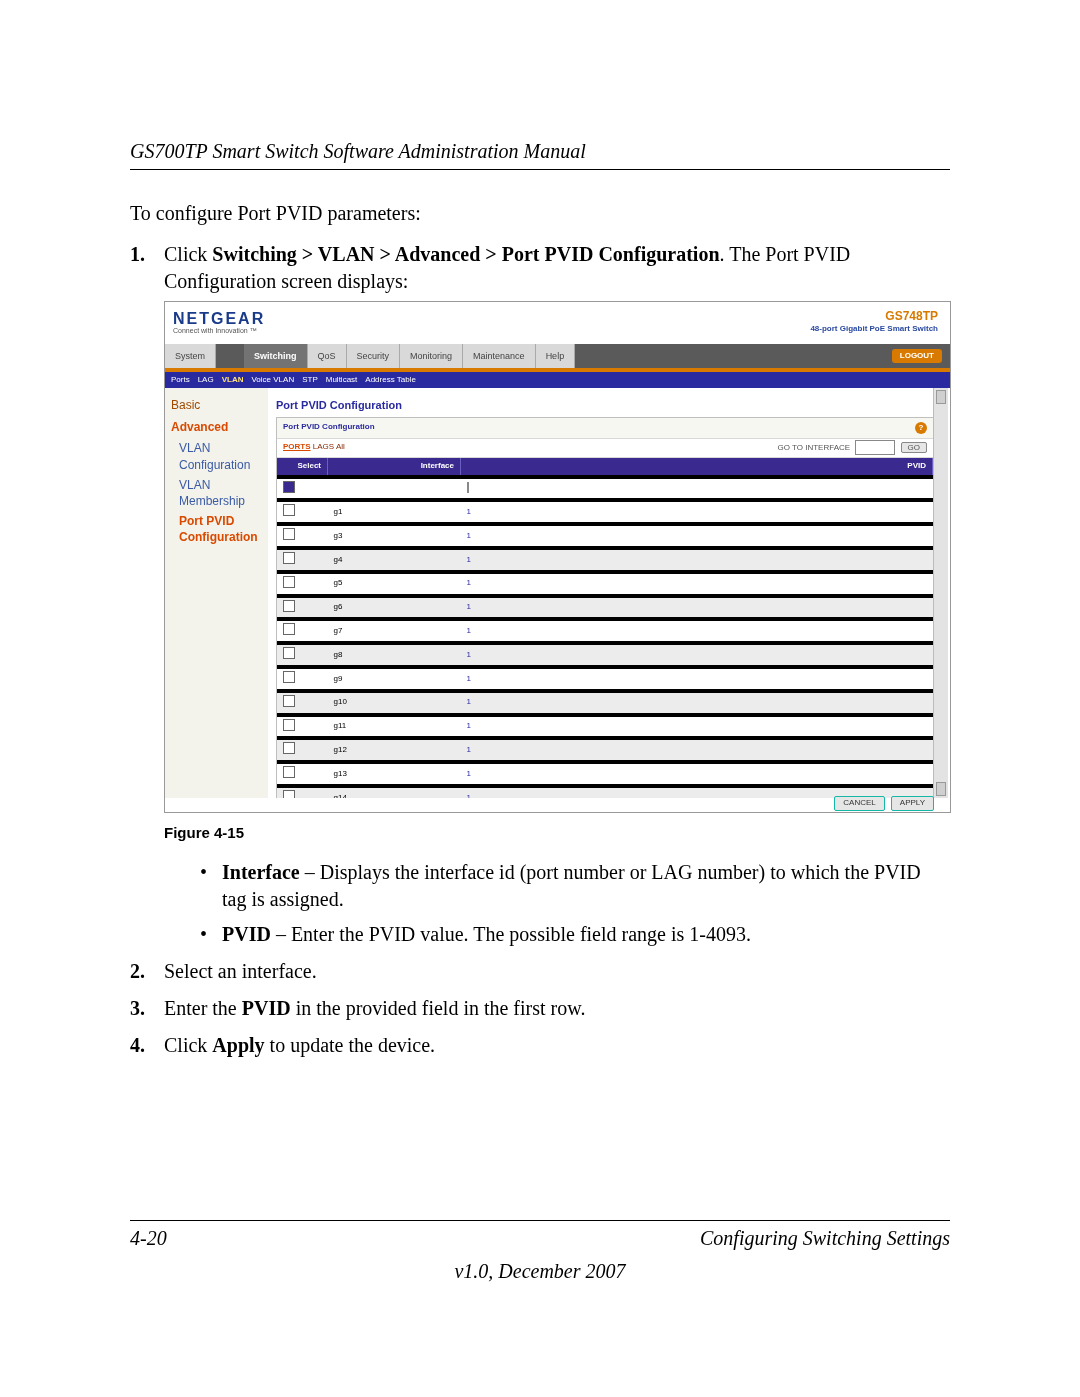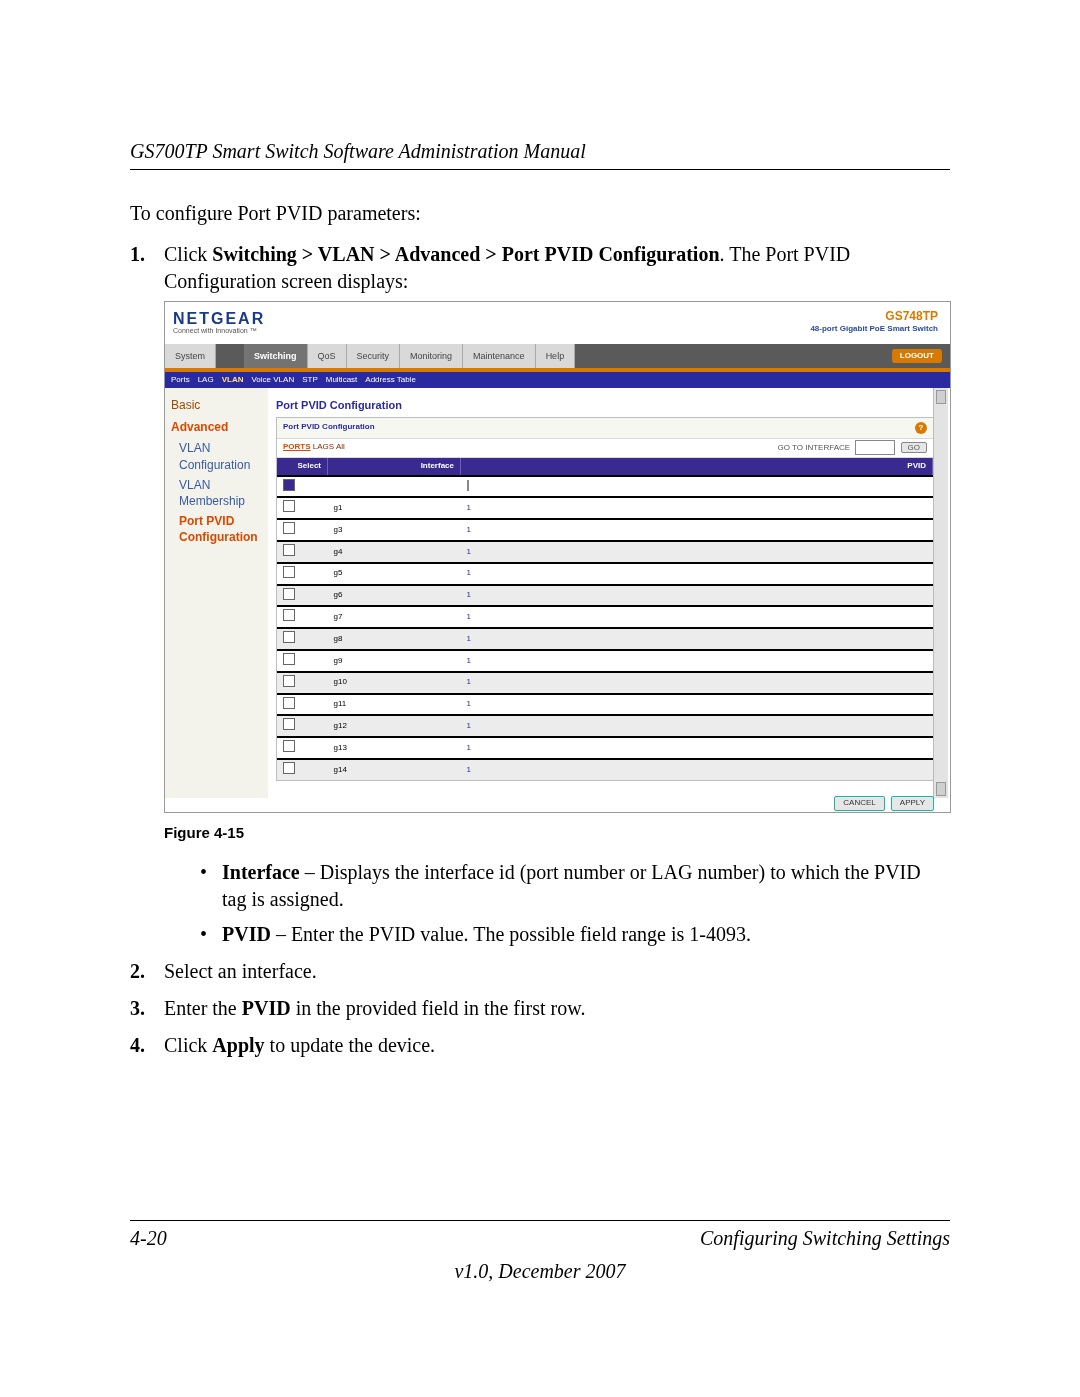--- a/index.html
+++ b/index.html
@@ -47,21 +47,21 @@
   .panel-h{display:flex;align-items:center;height:20px;padding:0 6px;border-bottom:1px solid #d8d8d8;font-size:8px;color:#2a2aa0;font-weight:bold;background:#f7f7f2;}
   .panel-h .help{margin-left:auto;width:12px;height:12px;border-radius:50%;background:#d97a00;color:#fff;text-align:center;line-height:12px;font-size:8px;}
   .panel-sub{display:flex;align-items:center;height:18px;padding:0 6px;font-size:8px;border-bottom:1px solid #d8d8d8;background:#fff;}
   .panel-sub .plinks{color:#872a00;}
   .panel-sub .plinks .cur{color:#d94a00;font-weight:bold;text-decoration:underline;}
   .panel-sub .goto{margin-left:auto;color:#555;}
   .panel-sub input.gti{width:34px;height:11px;border:1px solid #888;margin:0 3px;font-size:8px;}
   .panel-sub .gobtn{border:1px solid #888;background:#e6e6e6;padding:0 6px;font-size:8px;border-radius:2px;}
   table.pv{width:100%;border-collapse:collapse;font-size:8px;}
   table.pv th{background:#3a2a8f;color:#fff;text-align:right;padding:3px 6px;font-weight:bold;border-right:1px solid #6a5fc0;}
-  table.pv td{padding:2px 6px;border-top:2px solid #000000;}
+  table.pv td{padding:2px 6px;border-top:4px solid #000000;}
   table.pv tr.alt td{background:#ececec;}
   table.pv td.pv-val{color:#2a2aa0;}
   .chk{width:10px;height:10px;border:1px solid #666;background:#fff;display:inline-block;}
   .pv-input{width:86px;height:11px;border:1px solid #888;background:#fff;}
   .sb{position:absolute;right:2px;top:0;bottom:0;width:14px;background:#e3e3e3;border-left:1px solid #bbb;}
   .sb::before,.sb::after{content:"";position:absolute;left:2px;right:2px;height:12px;background:#cfcfcf;border:1px solid #999;}
   .sb::before{top:2px;} .sb::after{bottom:2px;}
   .sh-foot{position:absolute;right:16px;bottom:1px;display:flex;gap:6px;}
   .fbtn{font-size:8px;border:1px solid #14b8a6;background:#e6e6e6;padding:1px 8px;border-radius:2px;color:#333;}
 </style>

